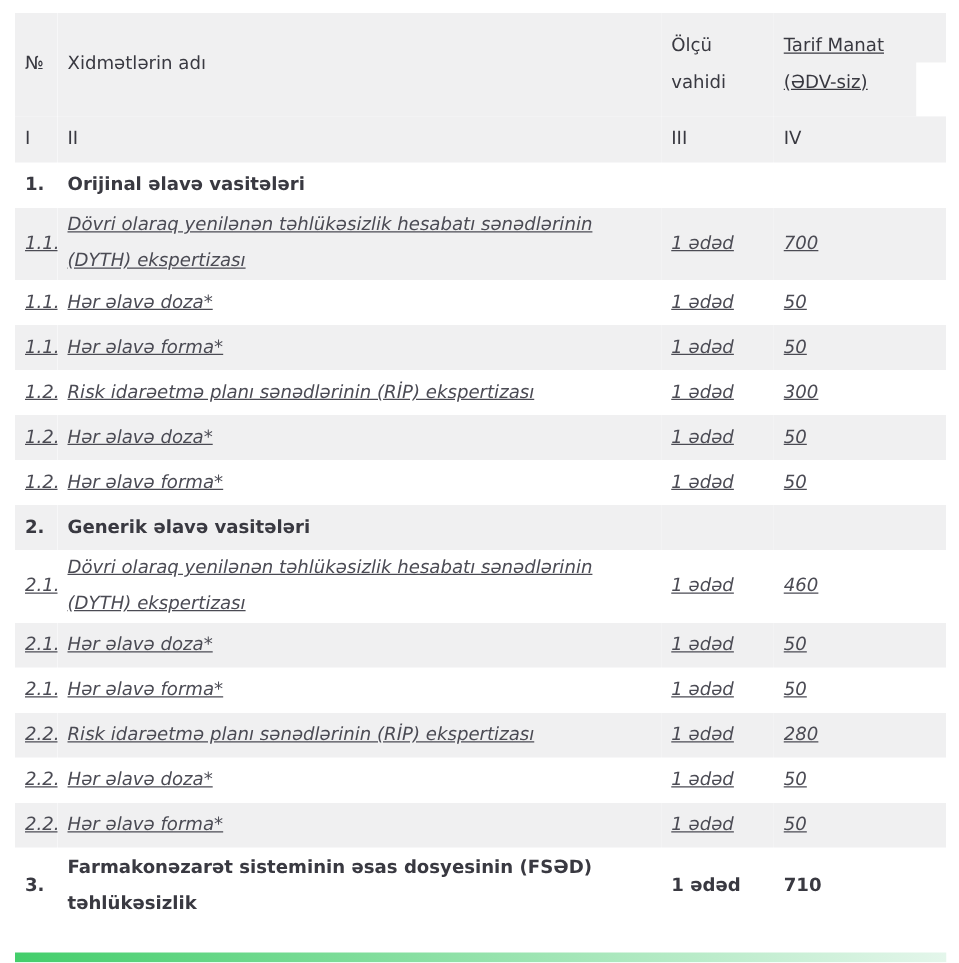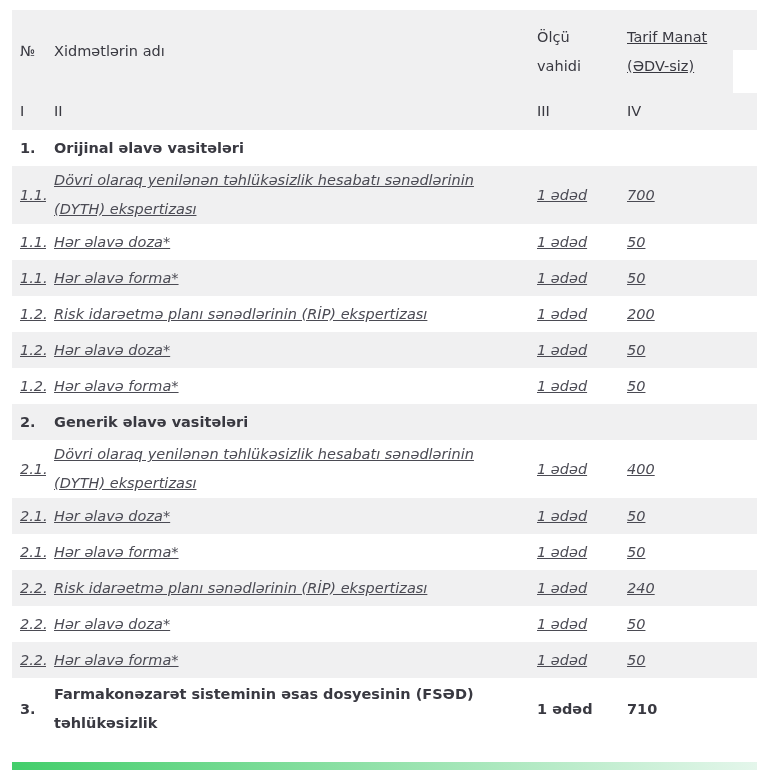--- a/index.html
+++ b/index.html
@@ -131,21 +131,21 @@
         <tr class="sub bg-gray h36">
           <td class="c-num">1.1.2.</td>
           <td class="c-name">Hər əlavə forma*</td>
           <td class="c-unit">1 ədəd</td>
           <td class="c-tariff">50</td>
         </tr>
         <tr class="sub bg-white h36">
           <td class="c-num">1.2.</td>
           <td class="c-name">Risk idarəetmə planı sənədlərinin (RİP) ekspertizası</td>
           <td class="c-unit">1 ədəd</td>
-          <td class="c-tariff">200</td>
+          <td class="c-tariff">300</td>
         </tr>
         <tr class="sub bg-gray h36">
           <td class="c-num">1.2.1.</td>
           <td class="c-name">Hər əlavə doza*</td>
           <td class="c-unit">1 ədəd</td>
           <td class="c-tariff">50</td>
         </tr>
         <tr class="sub bg-white h36">
           <td class="c-num">1.2.2.</td>
           <td class="c-name">Hər əlavə forma*</td>
@@ -155,39 +155,39 @@
         <tr class="section bg-gray h36">
           <td class="c-num">2.</td>
           <td class="c-name">Generik əlavə vasitələri</td>
           <td class="c-unit"></td>
           <td class="c-tariff"></td>
         </tr>
         <tr class="sub bg-white h58">
           <td class="c-num">2.1.</td>
           <td class="c-name">Dövri olaraq yenilənən təhlükəsizlik hesabatı sənədlərinin (DYTH) ekspertizası</td>
           <td class="c-unit">1 ədəd</td>
-          <td class="c-tariff">400</td>
+          <td class="c-tariff">460</td>
         </tr>
         <tr class="sub bg-gray h36">
           <td class="c-num">2.1.1.</td>
           <td class="c-name">Hər əlavə doza*</td>
           <td class="c-unit">1 ədəd</td>
           <td class="c-tariff">50</td>
         </tr>
         <tr class="sub bg-white h36">
           <td class="c-num">2.1.2.</td>
           <td class="c-name">Hər əlavə forma*</td>
           <td class="c-unit">1 ədəd</td>
           <td class="c-tariff">50</td>
         </tr>
         <tr class="sub bg-gray h36">
           <td class="c-num">2.2.</td>
           <td class="c-name">Risk idarəetmə planı sənədlərinin (RİP) ekspertizası</td>
           <td class="c-unit">1 ədəd</td>
-          <td class="c-tariff">240</td>
+          <td class="c-tariff">280</td>
         </tr>
         <tr class="sub bg-white h36">
           <td class="c-num">2.2.1.</td>
           <td class="c-name">Hər əlavə doza*</td>
           <td class="c-unit">1 ədəd</td>
           <td class="c-tariff">50</td>
         </tr>
         <tr class="sub bg-gray h36">
           <td class="c-num">2.2.2.</td>
           <td class="c-name">Hər əlavə forma*</td>

